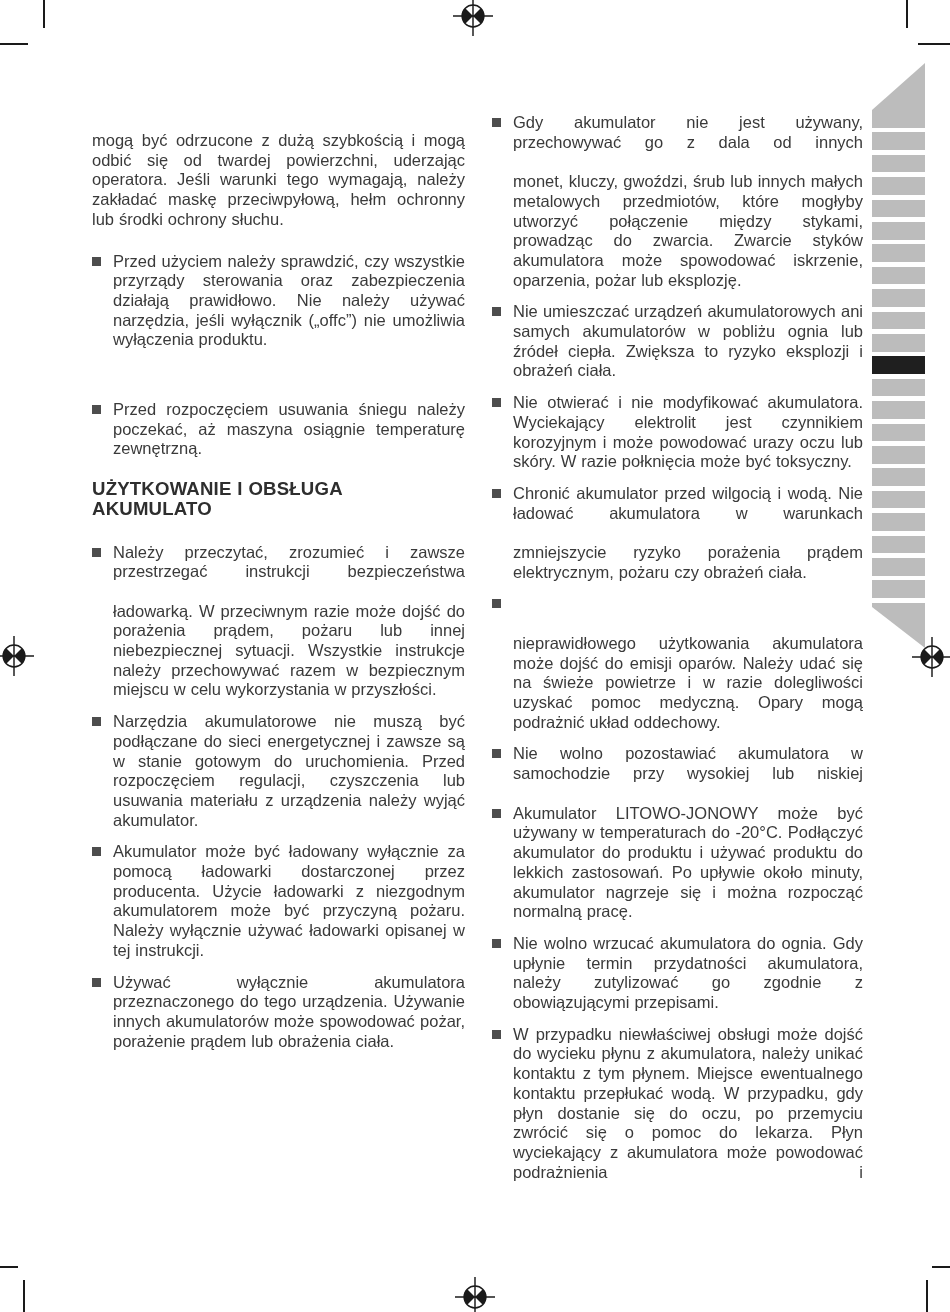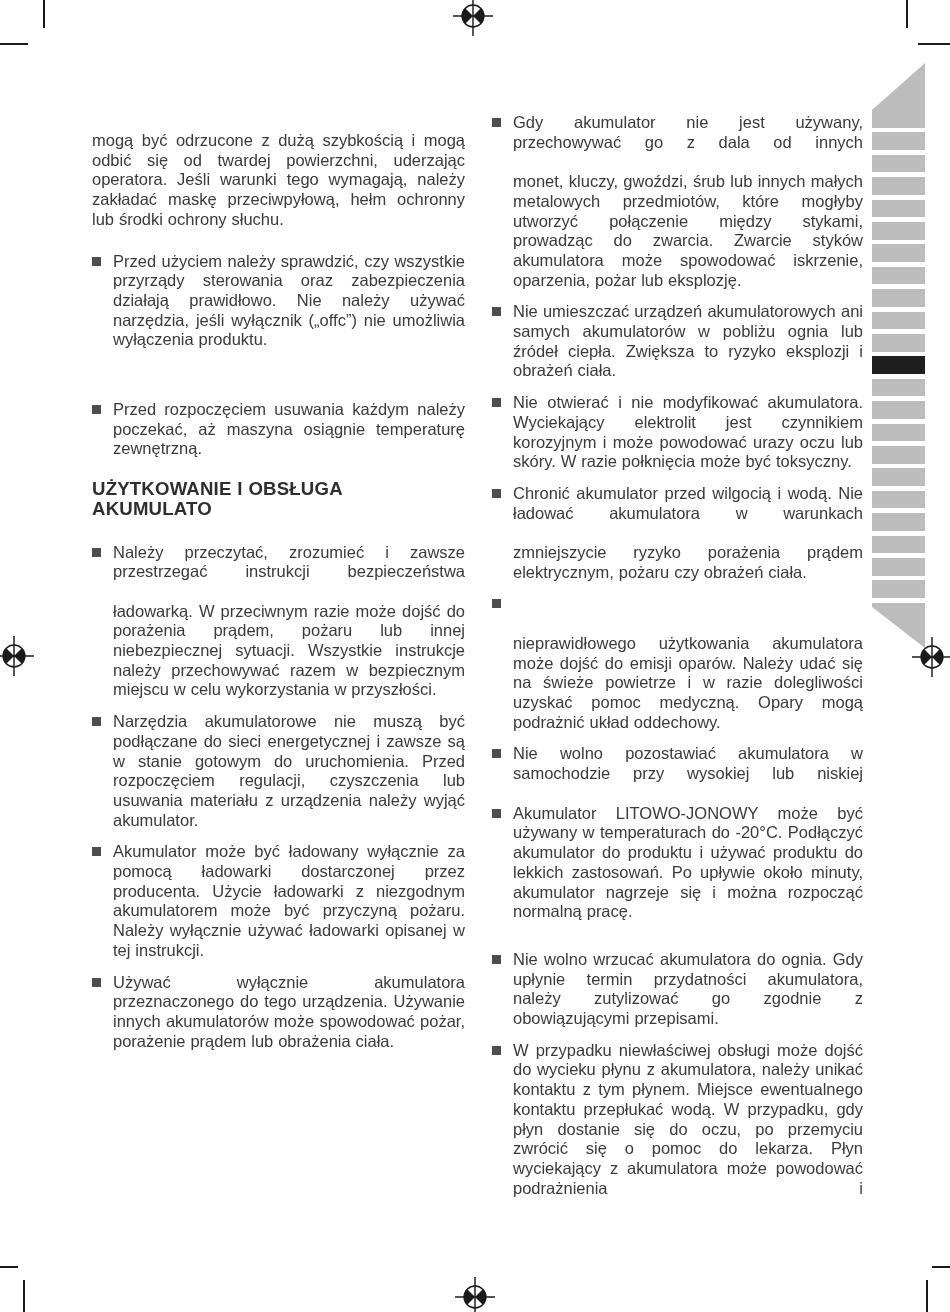--- a/index.html
+++ b/index.html
@@ -53,21 +53,21 @@
     <div class="col col-left" id="col-left">
         <div class="item">
           <div class="para">mogą być odrzucone z dużą szybkością i mogą odbić się od twardej powierzchni, uderzając operatora.  Jeśli warunki tego wymagają, należy zakładać maskę przeciwpyłową, hełm ochronny lub środki ochrony słuchu.</div>
         </div>
         <div class="item bulleted" style="margin-top: 22px;">
           <span class="bullet" style="background: rgb(77, 77, 77);"></span>
           <div class="para">Przed użyciem należy sprawdzić, czy wszystkie przyrządy sterowania oraz zabezpieczenia działają prawidłowo. Nie należy używać narzędzia, jeśli wyłącznik („offc”) nie umożliwia wyłączenia produktu.</div>
         </div>
         <div class="item bulleted" style="margin-top: 50px;">
           <span class="bullet" style="background: rgb(77, 77, 77);"></span>
-          <div class="para">Przed rozpoczęciem usuwania każdym należy poczekać, aż maszyna osiągnie temperaturę zewnętrzną.</div>
+          <div class="para">Przed rozpoczęciem usuwania śniegu należy poczekać, aż maszyna osiągnie temperaturę zewnętrzną.</div>
         </div>
         <div class="item heading" style="margin-top: 20px;">
           <div class="para">UŻYTKOWANIE I OBSŁUGA AKUMULATO</div>
         </div>
         <div class="item bulleted" style="margin-top: 24px;">
           <span class="bullet" style="background: rgb(77, 77, 77);"></span>
           <div class="para cut">Należy przeczytać, zrozumieć i zawsze przestrzegać instrukcji bezpieczeństwa</div>
           <div class="para cont">ładowarką. W przeciwnym razie może dojść do porażenia prądem, pożaru lub innej niebezpiecznej sytuacji. Wszystkie instrukcje należy przechowywać razem w bezpiecznym miejscu w celu wykorzystania w przyszłości.</div>
         </div>
         <div class="item bulleted" style="margin-top: 12px;">
@@ -108,21 +108,21 @@
           <div class="para cont">nieprawidłowego użytkowania akumulatora może dojść do emisji oparów. Należy udać się na świeże powietrze i w razie dolegliwości uzyskać pomoc medyczną. Opary mogą podrażnić układ oddechowy.</div>
         </div>
         <div class="item bulleted" style="margin-top: 12px;">
           <span class="bullet" style="background: rgb(77, 77, 77);"></span>
           <div class="para cut">Nie wolno pozostawiać akumulatora w samochodzie przy wysokiej lub niskiej</div>
         </div>
         <div class="item bulleted" style="margin-top: 20px;">
           <span class="bullet" style="background: rgb(77, 77, 77);"></span>
           <div class="para">Akumulator LITOWO-JONOWY może być używany w temperaturach do -20°C. Podłączyć akumulator do produktu i używać produktu do lekkich zastosowań. Po upływie około minuty, akumulator nagrzeje się i można rozpocząć normalną pracę.</div>
         </div>
-        <div class="item bulleted" style="margin-top: 28px;">
+        <div class="item bulleted" style="margin-top: 12px;">
           <span class="bullet" style="background: rgb(77, 77, 77);"></span>
           <div class="para">Nie wolno wrzucać akumulatora do ognia. Gdy upłynie termin przydatności akumulatora, należy zutylizować go zgodnie z obowiązującymi przepisami.</div>
         </div>
         <div class="item bulleted" style="margin-top: 12px;">
           <span class="bullet" style="background: rgb(77, 77, 77);"></span>
           <div class="para cut">W przypadku niewłaściwej obsługi może dojść do wycieku płynu z akumulatora, należy unikać kontaktu z tym płynem. Miejsce ewentualnego kontaktu przepłukać wodą. W przypadku, gdy płyn dostanie się do oczu, po przemyciu zwrócić się o pomoc do lekarza. Płyn wyciekający z akumulatora może powodować podrażnienia i</div>
         </div>
       </div>
   </div>
 

